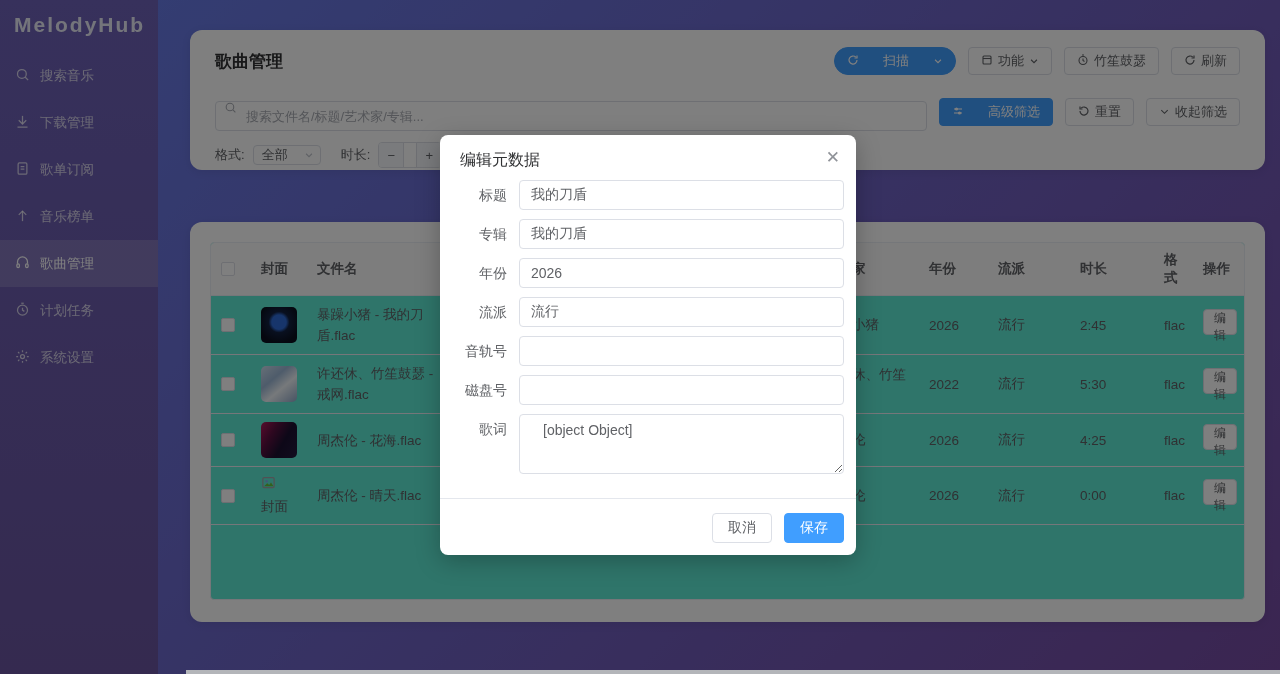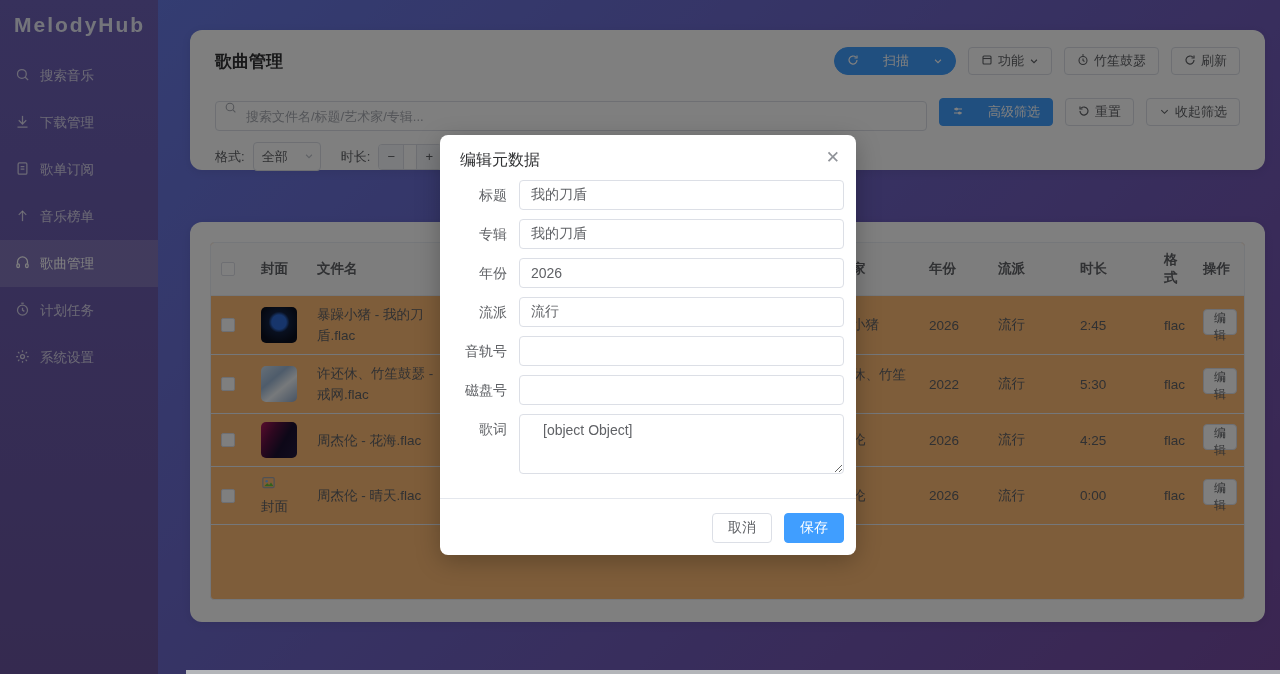--- a/index.html
+++ b/index.html
@@ -48,32 +48,32 @@
   .search-wrap svg{ position:absolute; left:9px; top:8px; }
   .search-input{
     width:100%; height:30px; border:1px solid #dcdfe6; border-radius:4px;
     padding:0 10px 0 30px; font-size:13px; color:#606266; outline:none;
     font-family:inherit;
     margin-top:8px;
   }
   .search-input::placeholder{ color:#a8abb2; }
   .filter-row{ display:flex; align-items:center; margin-top:11px; gap:8px; font-size:13px; color:#606266; }
   .select-box{
-    width:68px; height:29px; border:1px solid #dcdfe6; border-radius:4px;
+    width:68px; height:20px; border:1px solid #dcdfe6; border-radius:4px;
     display:flex; align-items:center; justify-content:space-between;
     padding:0 6px 0 8px; color:#606266; background:#fff; cursor:pointer;
   }
   .stepper{ display:flex; border:1px solid #dcdfe6; border-radius:4px; overflow:hidden; height:26px; }
   .step-btn{ width:24px; display:flex; align-items:center; justify-content:center;
     background:#f5f7fa; color:#606266; font-size:13px; cursor:pointer; }
   .step-val{ width:14px; background:#fff; border-left:1px solid #dcdfe6; border-right:1px solid #dcdfe6; }
   .dash{ color:#909399; padding:0 2px; }
   
   .table-card{ margin-top:52px; height:400px; padding:20px; }
-  .table-wrap{ border:1px solid #ebeef5; border-radius:4px; height:358px; overflow:hidden; background:#fdba74; }
+  .table-wrap{ border:1px solid #ebeef5; border-radius:4px; height:358px; overflow:hidden; background:#5eead4; }
   table{ border-collapse:collapse; table-layout:fixed; width:1035px; font-size:13.5px; }
   th{ color:#909399; font-weight:600; text-align:left; background:#fafafa; }
   th,td{ padding:8px 10px; border-bottom:1px solid #ebeef5; vertical-align:middle; color:#606266; }
   td.filename{ line-height:21px; }
   .checkbox{ width:14px; height:14px; border:1px solid #dcdfe6; border-radius:2px; background:#fff; cursor:pointer; }
   .cover{ width:36px; height:36px; border-radius:5px; }
   .cover-1{ background: radial-gradient(circle at 50% 42%, #2e6bd6 0 26%, #12203f 38%, #0a0f1e 75%); }
   .cover-2{ background: linear-gradient(140deg,#cfe0ef 0%,#9db8d6 35%,#eef3f7 60%,#8fa8c8 100%); }
   .cover-3{ background: linear-gradient(120deg,#b0185a 0%,#5c1140 30%,#1b1030 60%,#241a3e 100%); }
   .cover-broken{ width:40px; display:flex; flex-wrap:wrap; align-items:center; gap:2px; color:#606266; font-size:13.5px; line-height:19px; }

